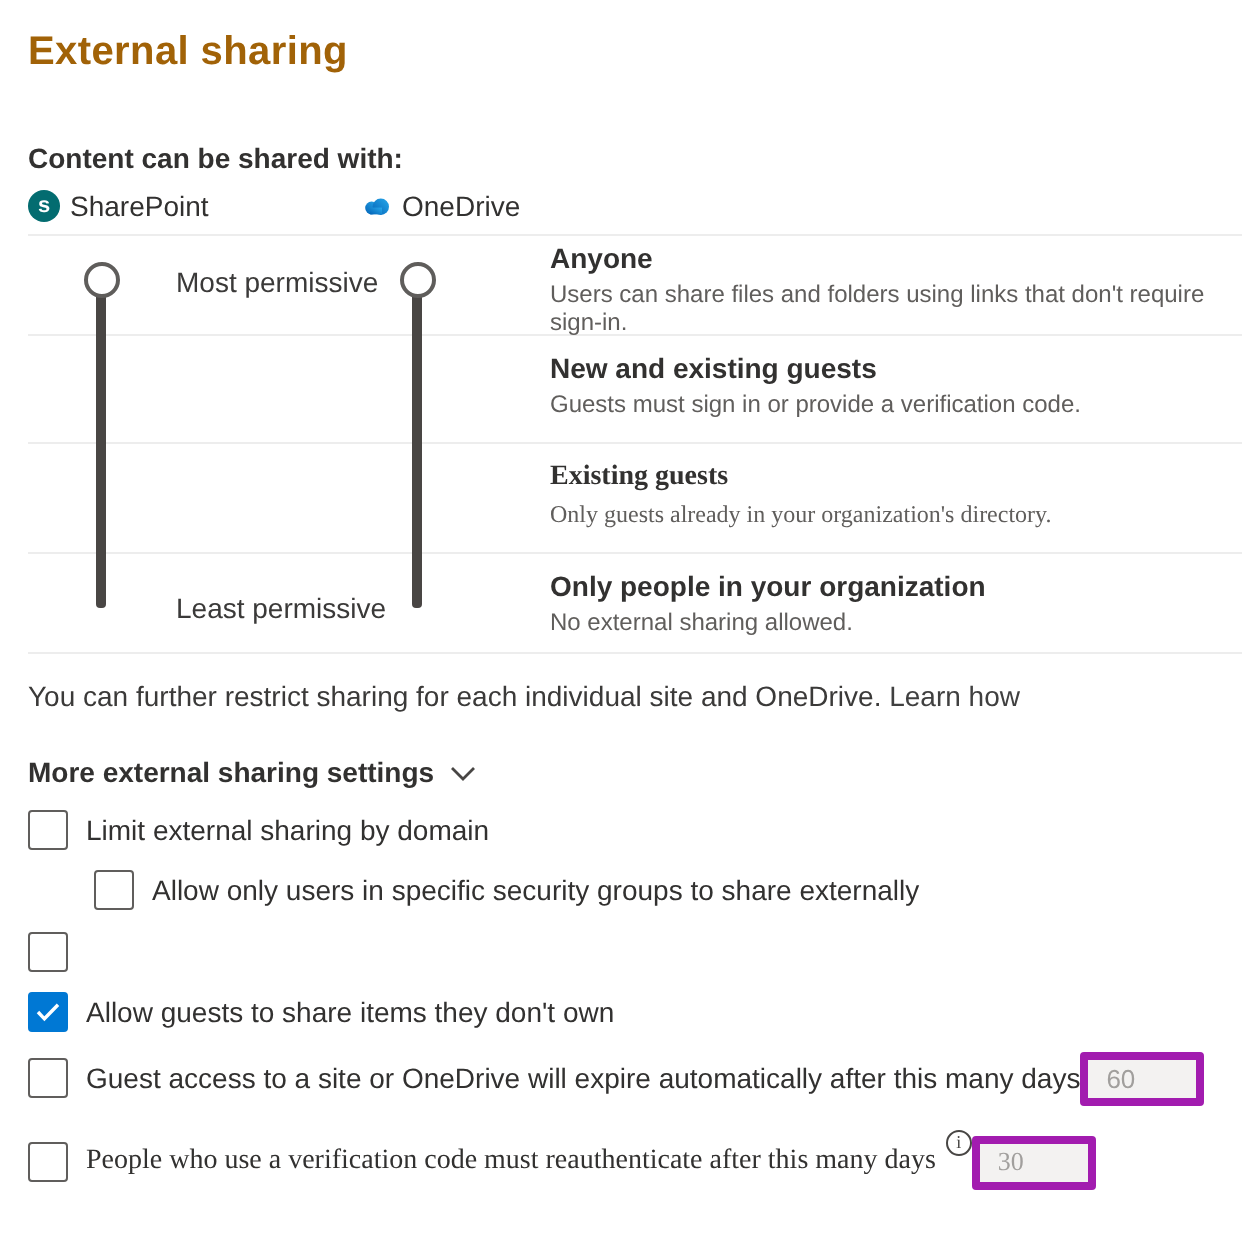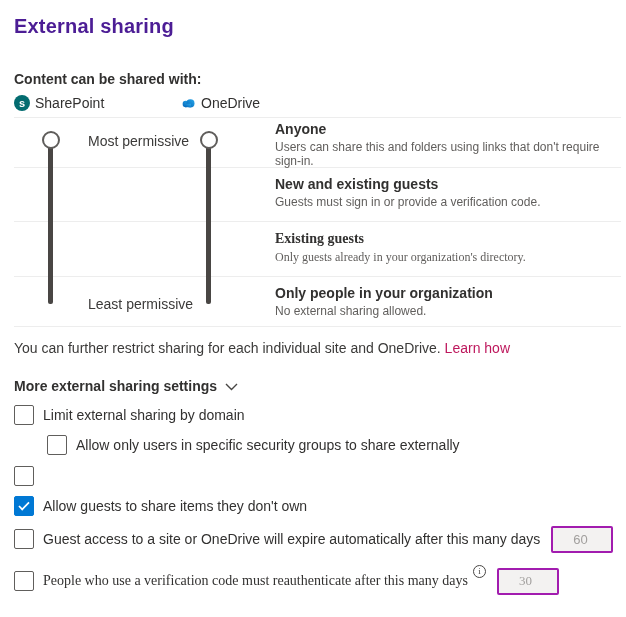--- a/index.html
+++ b/index.html
@@ -1,20 +1,20 @@
 <!DOCTYPE html>
 <html><head>
 <meta charset="utf-8">
 <style>
   * { margin:0; padding:0; box-sizing:border-box; }
   html,body { background:#fff; }
   body { width:626px; height:617px; font-family:"Liberation Sans", sans-serif; color:#323130; overflow:hidden; }
   .page { position:relative; width:626px; height:617px; background:#fff; }
 
-  .title { position:absolute; left:14px; top:15px; font-size:20px; font-weight:700; color:#4c1d95; letter-spacing:.2px; }
+  .title { position:absolute; left:14px; top:15px; font-size:20px; font-weight:700; color:#a16207; letter-spacing:.2px; }
   .section-heading { position:absolute; left:14px; top:71px; font-size:14px; font-weight:700; color:#323130; }
 
   .col-header { position:absolute; top:95px; display:flex; align-items:center; gap:5px; font-size:14px; color:#323130; }
   .col-sp { left:14px; } .col-od { left:180px; }
   .sp-icon { width:16px; height:16px; border-radius:50%; background:#036C70; color:#fff; display:flex; align-items:center; justify-content:center; font-size:11px; font-weight:700; line-height:1; }
   .od-icon { width:16px; height:16px; display:block; }
 
   .divider { position:absolute; left:14px; width:607px; height:1px; background:#ededed; }
   .d0 { top:117px; } .d1 { top:167px; } .d2 { top:221px; } .d3 { top:276px; } .d4 { top:326px; }
 
@@ -25,35 +25,35 @@
 
   .perm-label { position:absolute; left:88px; font-size:14px; color:#3b3a39; }
   .perm-most { top:133px; } .perm-least { top:296px; }
 
   .level { position:absolute; left:275px; width:348px; }
   .l0 { top:121px; } .l1 { top:176px; } .l2 { top:231px;font-family:Liberation Serif, serif; } .l3 { top:285px; }
   .level-title { font-size:14px; font-weight:700; color:#323130; margin-bottom:3px; }
   .level-desc { font-size:12px; color:#605e5c; }
 
   .note { position:absolute; left:14px; top:340px; font-size:14px; color:#3b3a39; }
-  .link { color:#be185d; text-decoration:none; cursor:pointer; }
+  .link { color:#404040; text-decoration:none; cursor:pointer; }
 
   .more-toggle { position:absolute; left:14px; top:378px; display:flex; align-items:center; gap:8px; cursor:pointer; background:none; border:none; font-family:inherit; }
   .more-label { font-size:14px; font-weight:700; color:#323130; }
   .chev { display:block; margin-top:2px; }
 
   .cb-row { position:absolute; left:14px; display:flex; align-items:center; height:22px; }
   .r0 { top:404px; } .r1 { top:434px;padding-left:33px; } .r2 { top:465px; } .r3 { top:495px; }
   .r4 { top:525px; height:28px; } .r5 { top:567px; height:28px;font-family:Liberation Serif, serif; }
   .cb { width:20px; height:20px; border:1px solid #605e5c; border-radius:2px; background:#fff; flex:0 0 auto; display:flex; align-items:center; justify-content:center; cursor:pointer; }
   .cb svg { display:none; }
   .cb.checked { background:#0078d4; border-color:#0078d4; }
   .cb.checked svg { display:block; }
   .cb-label { margin-left:9px; font-size:14px; color:#323130; }
-  .num-input { margin-left:11px; width:62px; height:27px; background:#f3f2f1; border:2px solid #a21caf; border-radius:2px; color:#a19f9d; font-size:13px; font-family:inherit; padding-left:20px; }
+  .num-input { width:62px; height:27px; background:#f3f2f1; border:4px solid #a21caf; border-radius:2px; color:#a19f9d; font-size:13px; font-family:inherit; padding-left:9px; }
   .info { width:13px; height:13px; border:1px solid #484644; border-radius:50%; color:#484644; font-size:9px; line-height:11px; text-align:center; margin-left:5px; align-self:flex-start; margin-top:-2px; cursor:default; font-style:normal; }
 </style>
 </head>
 <body>
 
 <div class="page">
 
   <h1 class="title">External sharing</h1>
   <div class="section-heading">Content can be shared with:</div>
 
@@ -87,21 +87,21 @@
   <div class="track track-sp"></div>
   <div class="track track-od"></div>
   <div class="handle handle-sp"></div>
   <div class="handle handle-od"></div>
 
   <div class="perm-label perm-most">Most permissive</div>
   <div class="perm-label perm-least">Least permissive</div>
 
   <div class="level l0">
     <div class="level-title">Anyone</div>
-    <div class="level-desc">Users can share this and folders using links that don't require sign-in.</div>
+    <div class="level-desc">Users can share files and folders using links that don't require sign-in.</div>
   </div>
   <div class="level l1">
     <div class="level-title">New and existing guests</div>
     <div class="level-desc">Guests must sign in or provide a verification code.</div>
   </div>
   <div class="level l2">
     <div class="level-title">Existing guests</div>
     <div class="level-desc">Only guests already in your organization's directory.</div>
   </div>
   <div class="level l3">

